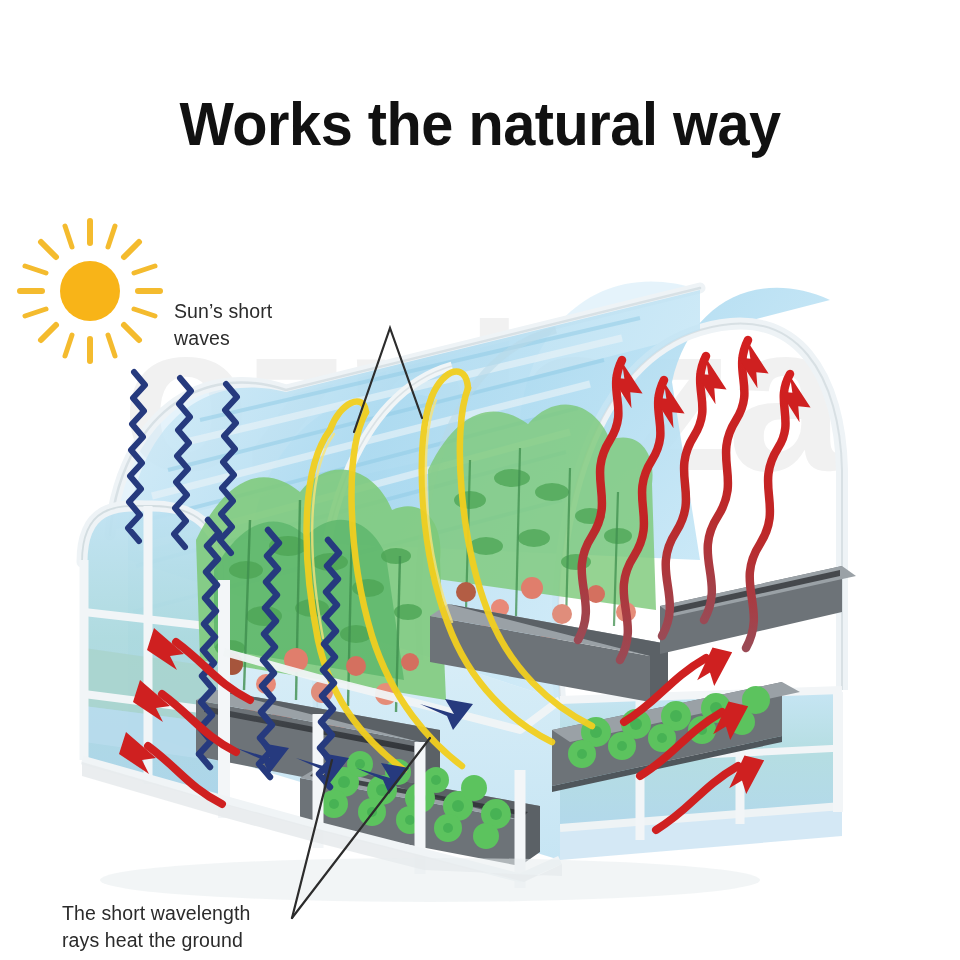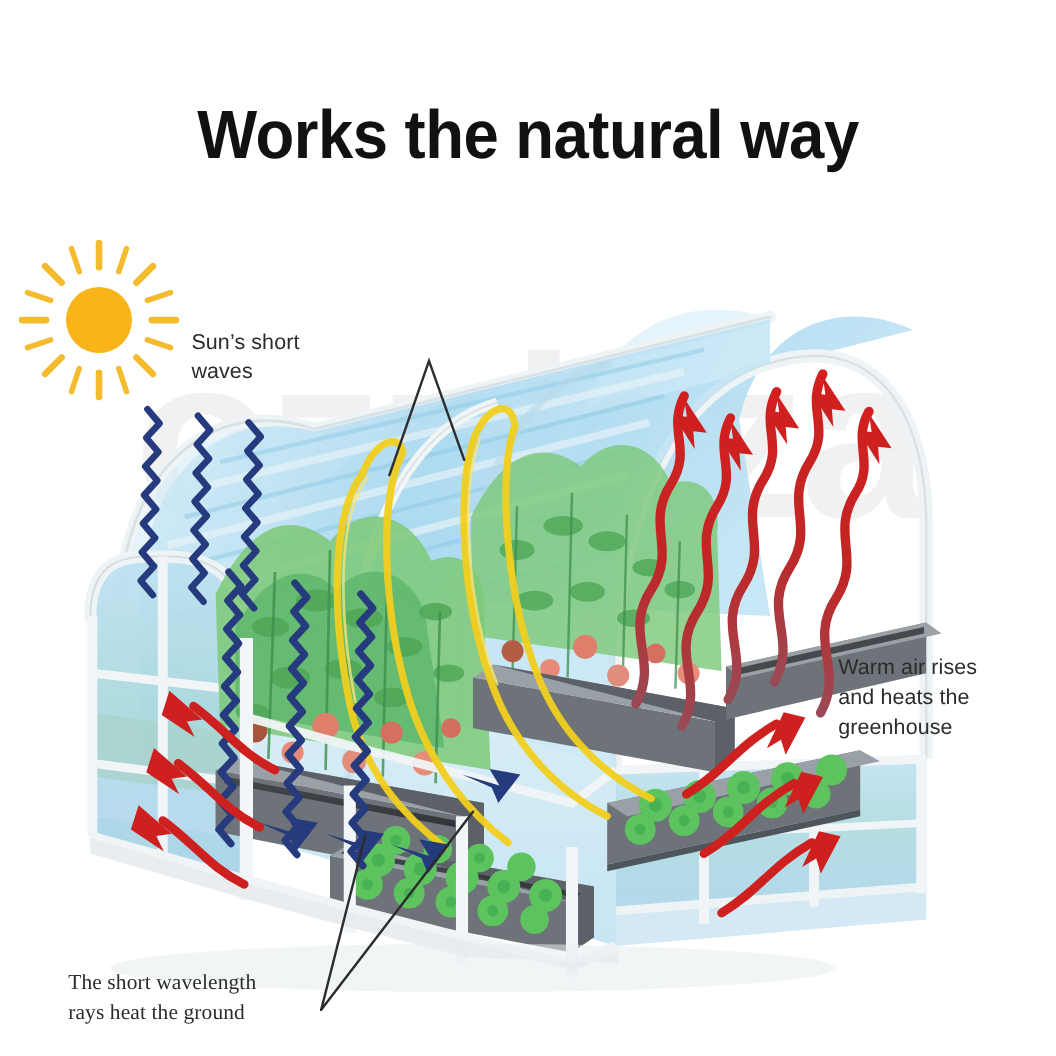--- a/index.html
+++ b/index.html
@@ -31,21 +31,21 @@
     font-size:62px;
     line-height:64px;
     letter-spacing:-0.5px;
     color:#111111;
     transform:scaleX(.93);
   }
   #lbl-sun{left:174px;top:266px;margin-top:32px;}
   #lbl-ir{left:366px;top:198px;}
   #lbl-long{left:694px;top:236px;}
   #lbl-warm{left:762px;top:594px;}
-  #lbl-short{left:62px;top:880px;font-family:Liberation Serif, serif;}
+  #lbl-short{left:62px;top:900px;}
 </style>
 </head>
 <body>
 
 <div id="stage">
 
   <svg id="art" viewBox="0 0 960 960" xmlns="http://www.w3.org/2000/svg">
     <defs>
       <linearGradient id="gGlassA" x1="0" y1="0" x2="1" y2="1">
         <stop offset="0" stop-color="#cfeaf7"></stop>
@@ -435,20 +435,17 @@
     </g>
   </svg>
 
   <div id="title">Works the natural way</div>
 
   <div class="lbl" id="lbl-sun">Sun’s short
 waves</div>
 
 
 
-  <div class="lbl" id="lbl-warm">Warm air rises
-and heats the
-greenhouse</div>
 
   <div class="lbl" id="lbl-short">The short wavelength
 rays heat the ground</div>
 
 </div>
 
 </body></html>

